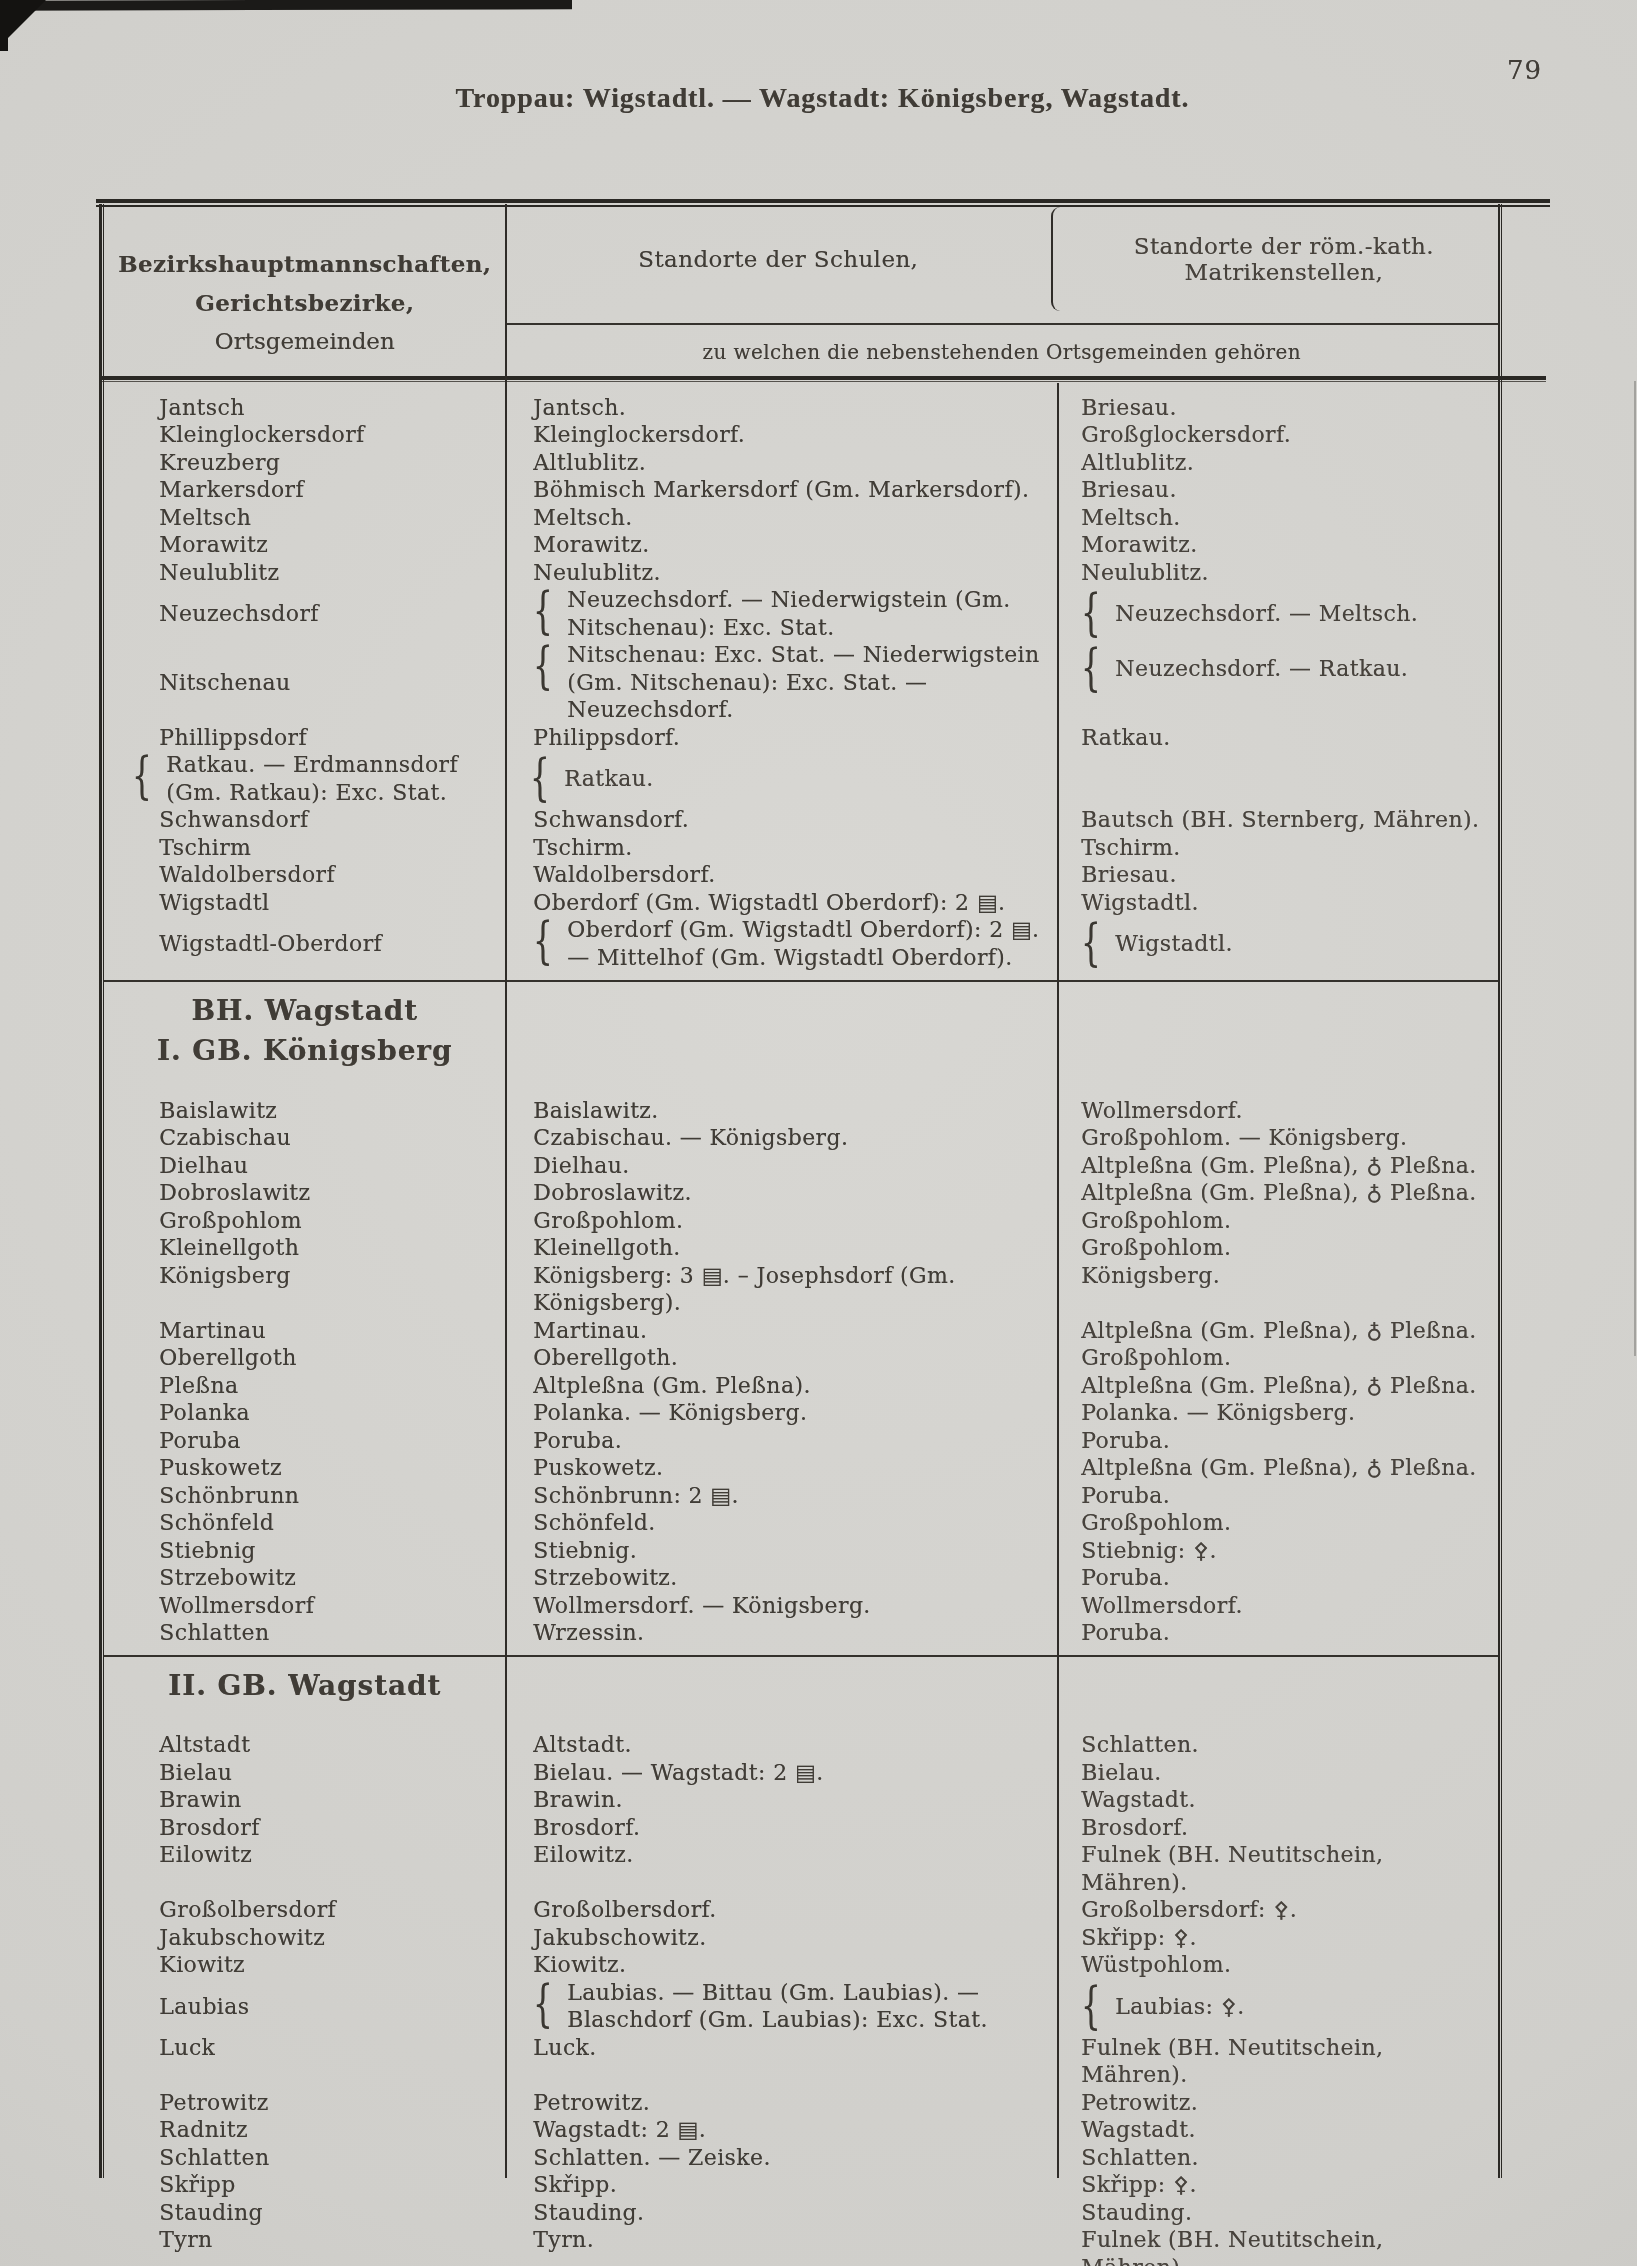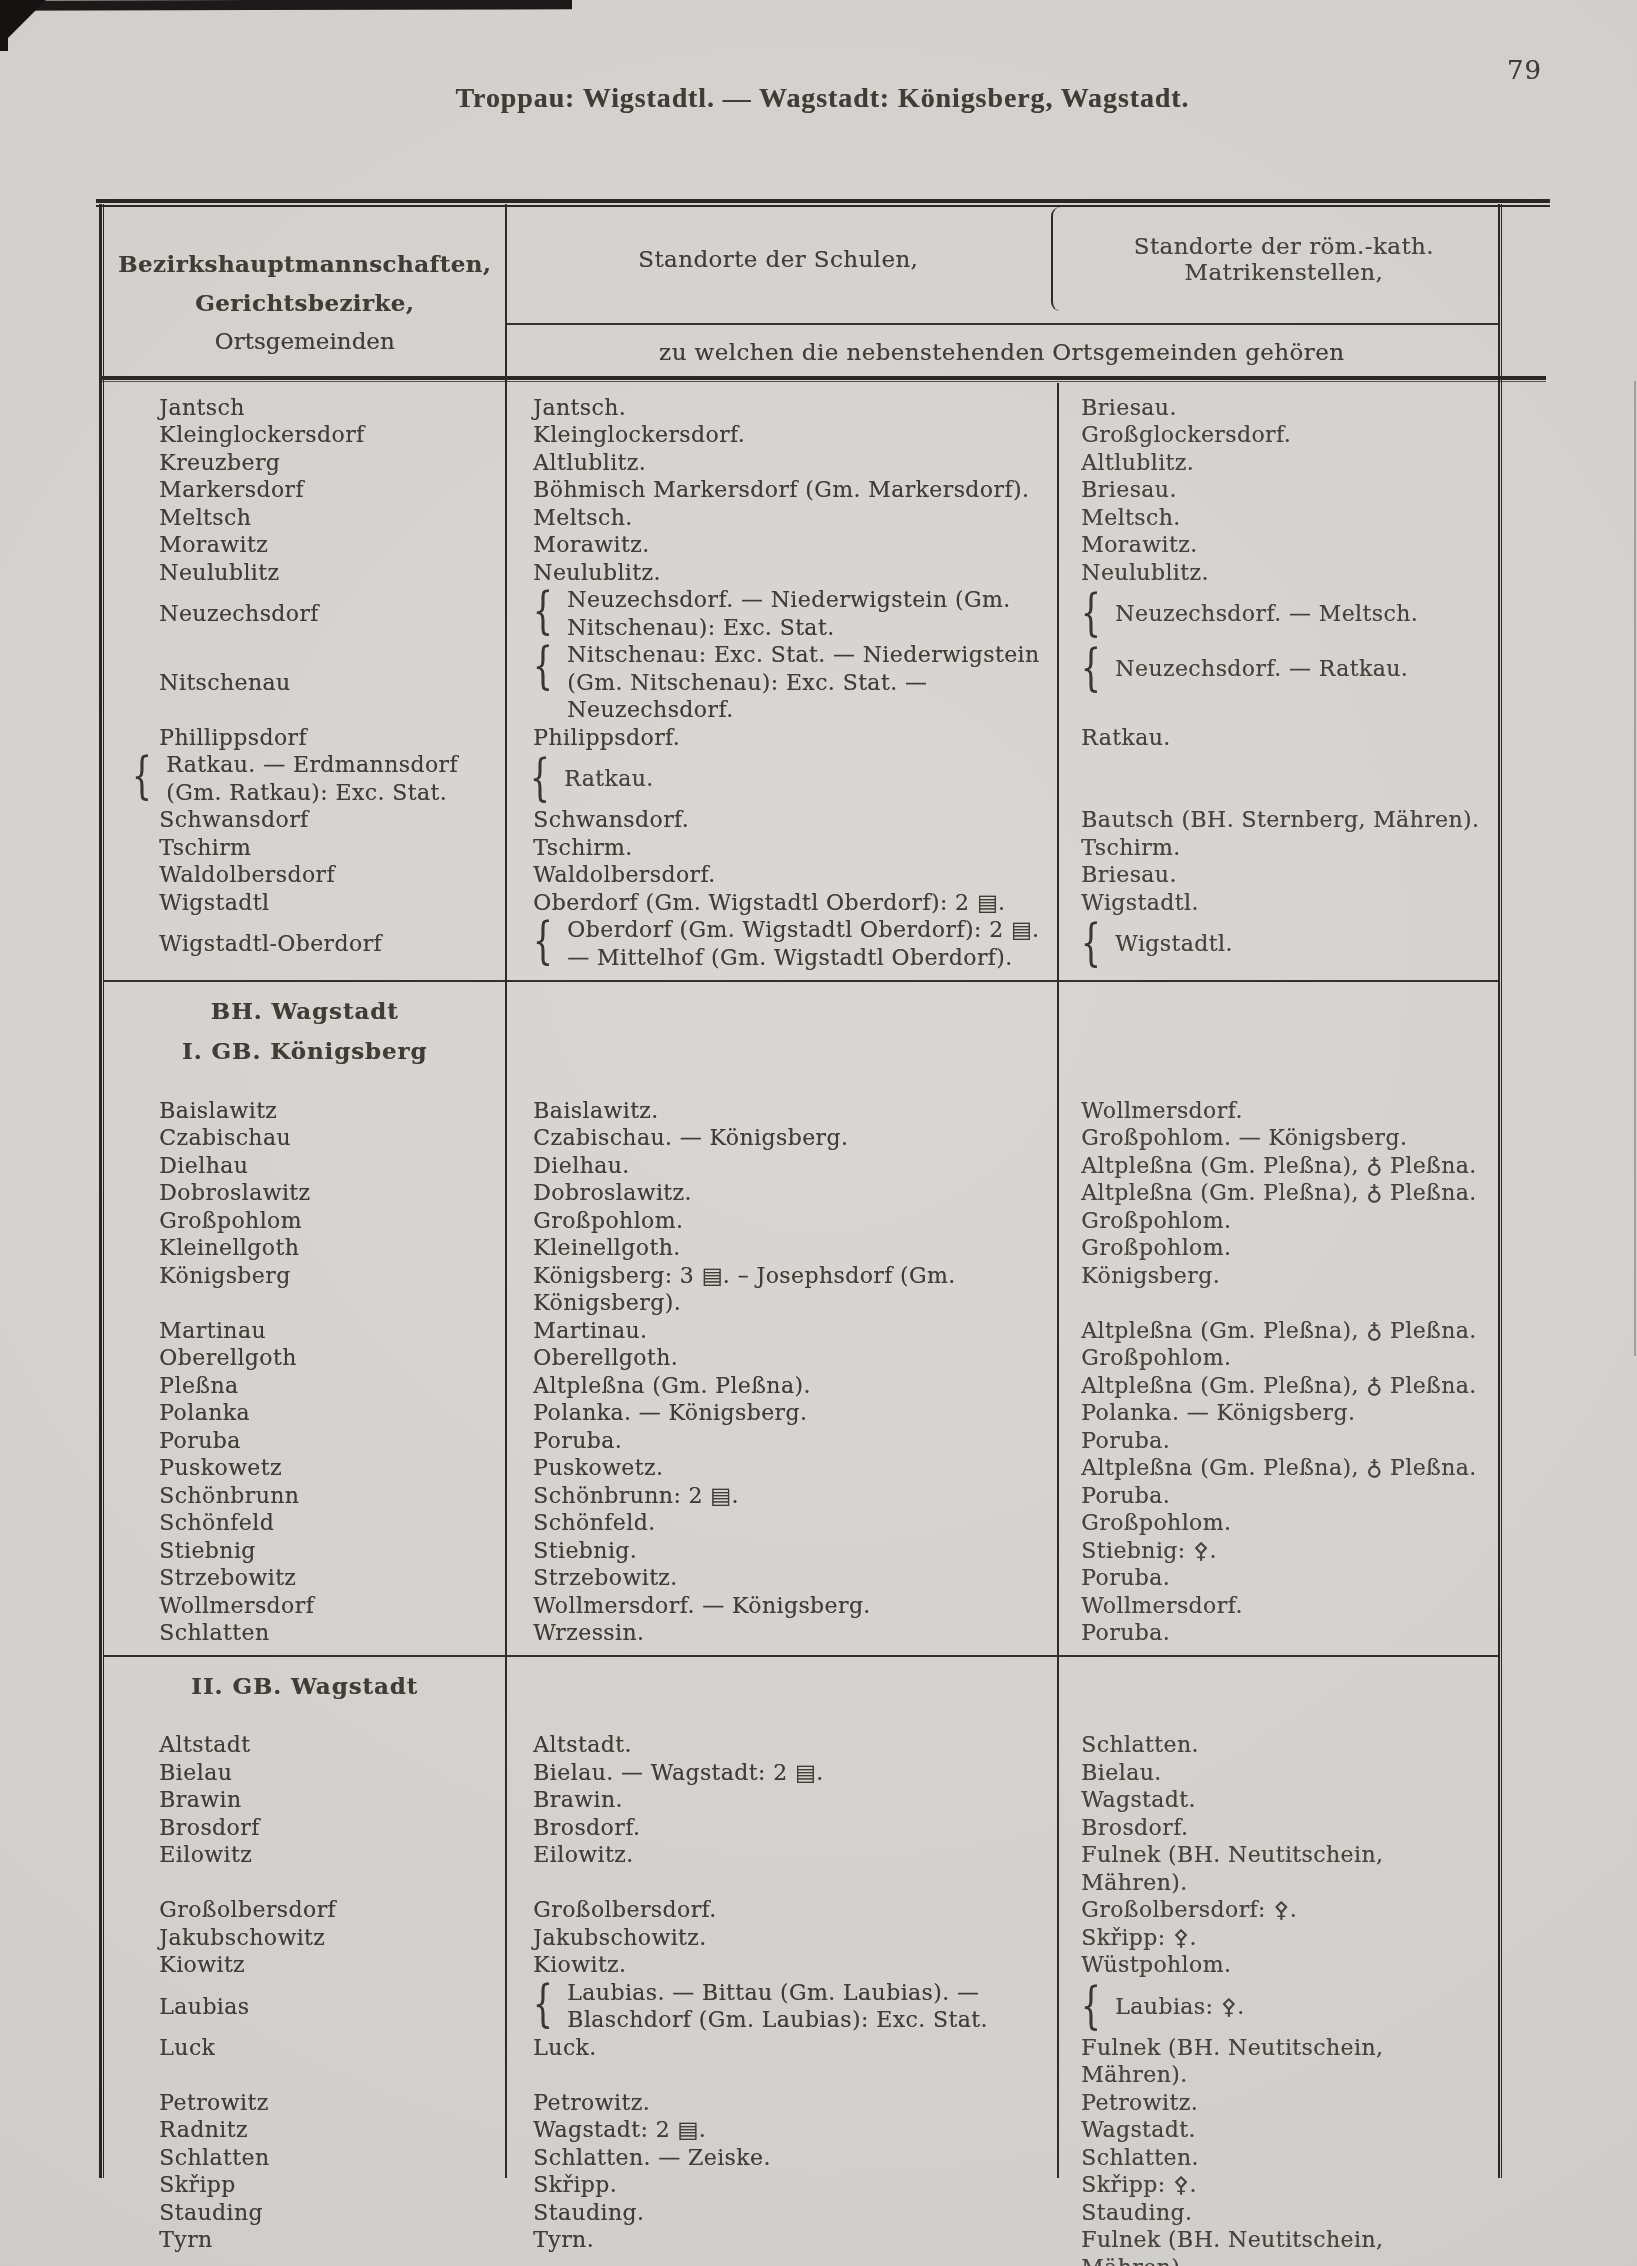--- a/index.html
+++ b/index.html
@@ -46,38 +46,38 @@
     grid-template-columns:401px 1fr;}
   .th-col1{padding-top:37px;text-align:center;font-size:23px;line-height:39px;}
   .th-col1 .b{font-weight:bold;letter-spacing:0.4px;}
   .th-group{position:relative;}
   .th-cells{display:grid;grid-template-columns:546px 1fr;height:104px;}
   .th-cell{display:flex;align-items:center;justify-content:center;font-size:23px;
     letter-spacing:0.4px;text-align:center;padding:0 7px;}
   .th-cell.c3{border-left:2.2px solid #2f2c28;border-radius:9px;}
   .th-subrule{position:absolute;left:0;right:0;top:116px;height:1.8px;background:#35322d;}
   .th-span{position:absolute;left:0;right:0;top:122px;height:46px;display:flex;
-    align-items:center;justify-content:center;font-size:23px;letter-spacing:0.4px;}
+    align-items:center;justify-content:center;font-size:20px;letter-spacing:0.4px;}
 
   
   .tbody{position:absolute;left:5.3px;top:184px;width:1394px;}
   .sec{padding:10.6px 0 8.9px 0;}
   .sec-rule{height:1.8px;background:#34312c;margin:0;}
   .row{display:grid;grid-template-columns:401px 551px 1fr;}
   .cell{font-size:22px;line-height:27.5px;letter-spacing:0.4px;}
   .c1{padding-left:55px;padding-right:12.4px;}
   .c2{padding-left:28px;padding-right:14px;}
   .c3{padding-left:25px;padding-right:8.9px;color:#47423c;}
   .row.vcenter .c1{display:flex;align-items:center;}
   .braced{display:flex;}
   .braced .brace{font-size:50px;line-height:51px;font-weight:400;
     transform:scaleX(.62);transform-origin:left center;margin-right:1.8px;color:#3a3731;}
   .braced.center{align-items:center;min-height:55px;}
   .heading-block{padding:16px 0 7px 0;}
-  .heading-line{width:401px;text-align:center;font-size:23px;font-weight:bold;
+  .heading-line{width:401px;text-align:center;font-size:28px;font-weight:bold;
     letter-spacing:0.9px;line-height:26.6px;margin-bottom:14px;}
 </style>
 </head>
 <body>
 
 <div class="page">
 
   <div class="artifact-top-strip"></div>
   <div class="artifact-corner"></div>
   <div class="artifact-left-sliver"></div>

